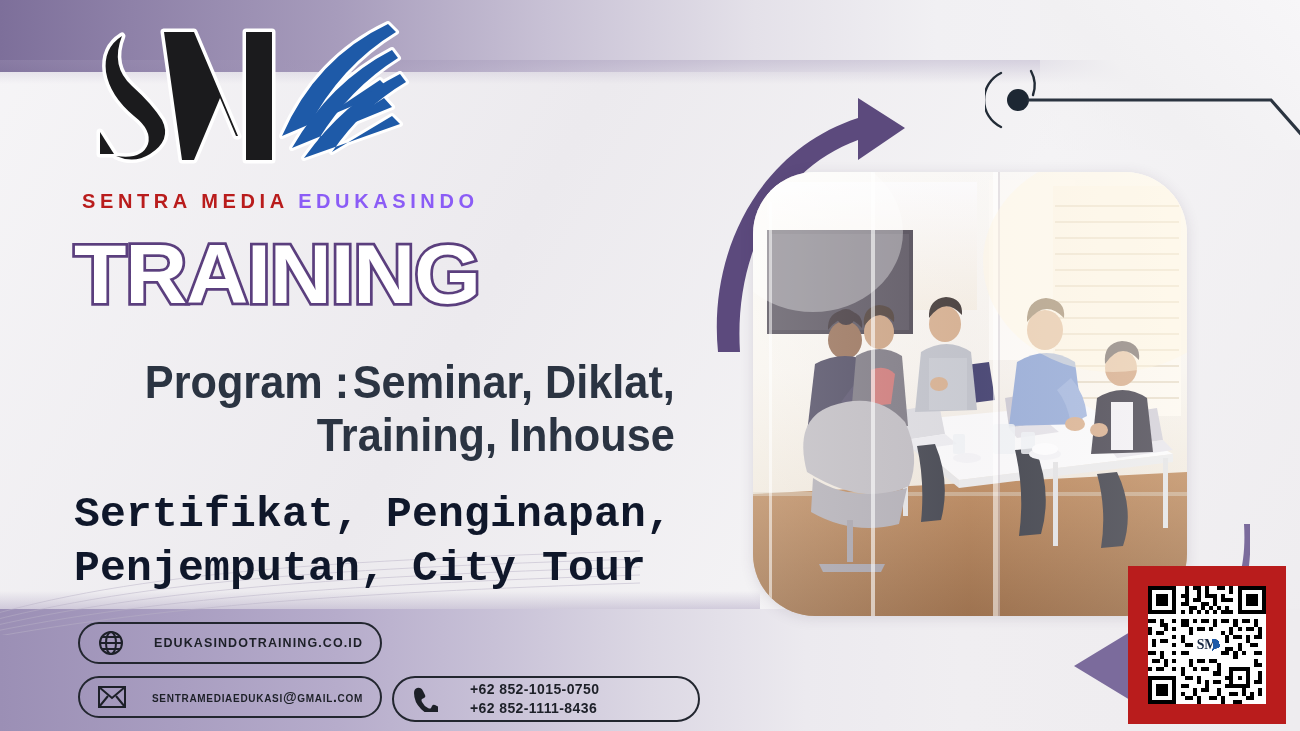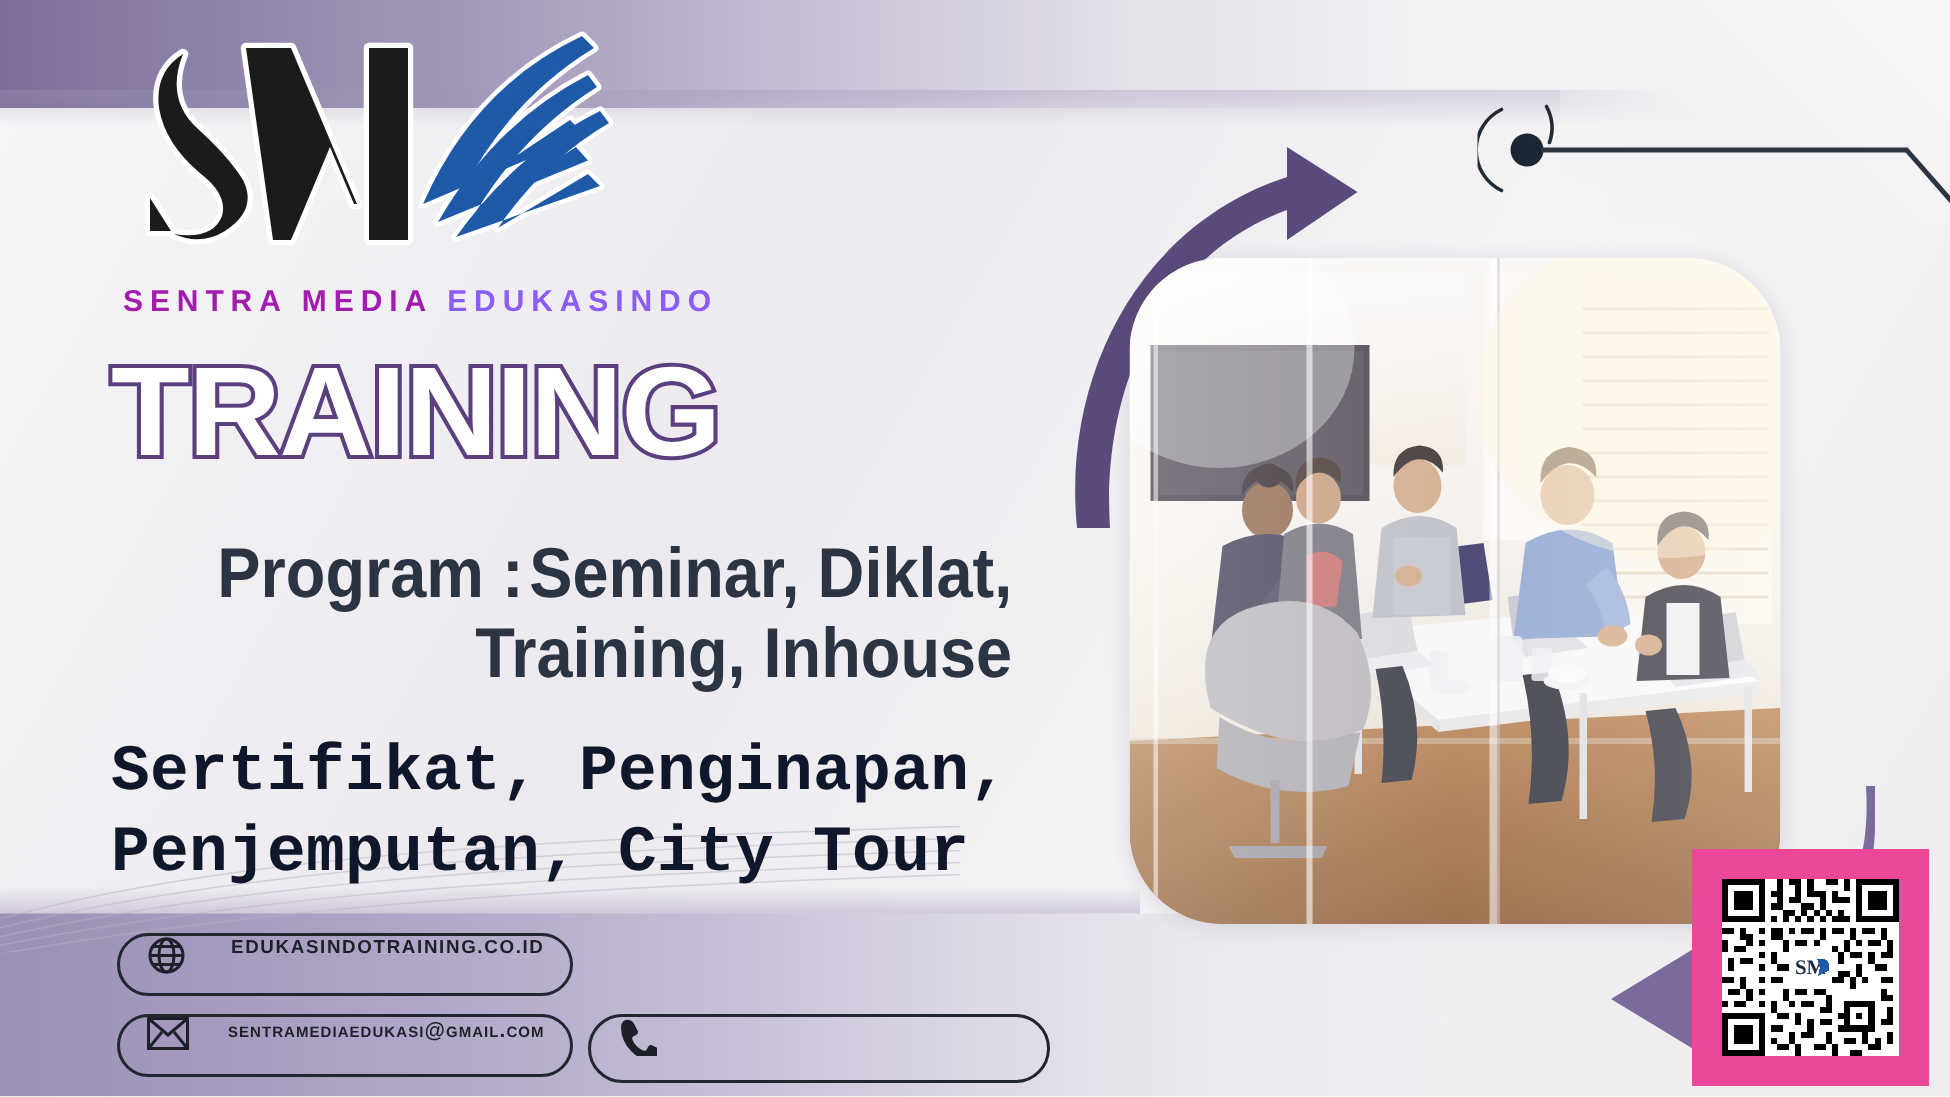--- a/index.html
+++ b/index.html
@@ -52,21 +52,21 @@
 
   
   .logo{position:absolute;left:78px;top:14px;width:400px;height:190px;}
   .logo-mark{position:absolute;left:0;top:0;width:400px;height:160px;}
   .logo-words{
     position:absolute;left:4px;top:176px;
     font-size:20px;font-weight:700;letter-spacing:4.6px;
     white-space:nowrap;
     font-family:"Liberation Sans",sans-serif;
   }
-  .logo-words .w1{color:#a21caf;text-align:right;}
+  .logo-words .w1{color:#b91c1c;text-align:right;}
   .logo-words .w2{color:#8b5cf6;}
 
   
   .training{
     position:absolute;left:74px;top:232px;
     font-family:"Liberation Sans",sans-serif;
     font-size:78px;font-weight:700;
     letter-spacing:-1px;
     line-height:1;
     color:#ffffff;
@@ -107,30 +107,30 @@
     position:absolute;left:753px;top:172px;width:434px;height:444px;
     border-radius:62px;
     overflow:hidden;
     box-shadow:0 2px 14px rgba(60,50,80,.13);
   }
   .photo svg{display:block;width:100%;height:100%;}
 
   
   .qr{
     position:absolute;left:1128px;top:566px;width:158px;height:158px;
-    background:#ec4899;padding:20px;box-sizing:border-box;
+    background:#b91c1c;padding:20px;box-sizing:border-box;
   }
   .qr svg{display:block;width:100%;height:100%;}
 
   
   .pill{
     position:absolute;
     border:2.5px solid #22262f;
     border-radius:40px;
-    display:flex;align-items:flex-start;
+    display:flex;align-items:center;
     box-sizing:border-box;
     background:transparent;
   }
   .pill .ic{
     flex:0 0 auto;
     display:flex;align-items:center;justify-content:center;
     margin-left:18px;
   }
   .pill .tx{
     color:#1d2028;
@@ -535,15 +535,19 @@
     </span>
     <span class="tx">Sentramediaedukasi@gmail.com</span>
   </div>
 
   <div class="pill" id="pill-phone">
     <span class="ic">
       <svg width="26" height="26" viewBox="0 0 26 26">
         <path d="M5 2 q4 -1 6 3 l2 4 q1 2 -1 3 l-2 1 q-1 1 0 3 q2 4 6 6 q2 1 3 0 l1 -2 q1 -2 3 -1 l4 2 q4 2 3 6 q-1 3 -5 3 q-9 0 -16 -7 q-7 -7 -7 -16 q0 -4 3 -5 Z" fill="#1d2028"></path>
       </svg>
     </span>
+    <span class="tx">
+      <span>+62 852-1015-0750</span><br>
+      <span>+62 852-1111-8436</span>
+    </span>
   </div>
 
 </div>
 
 </body></html>

